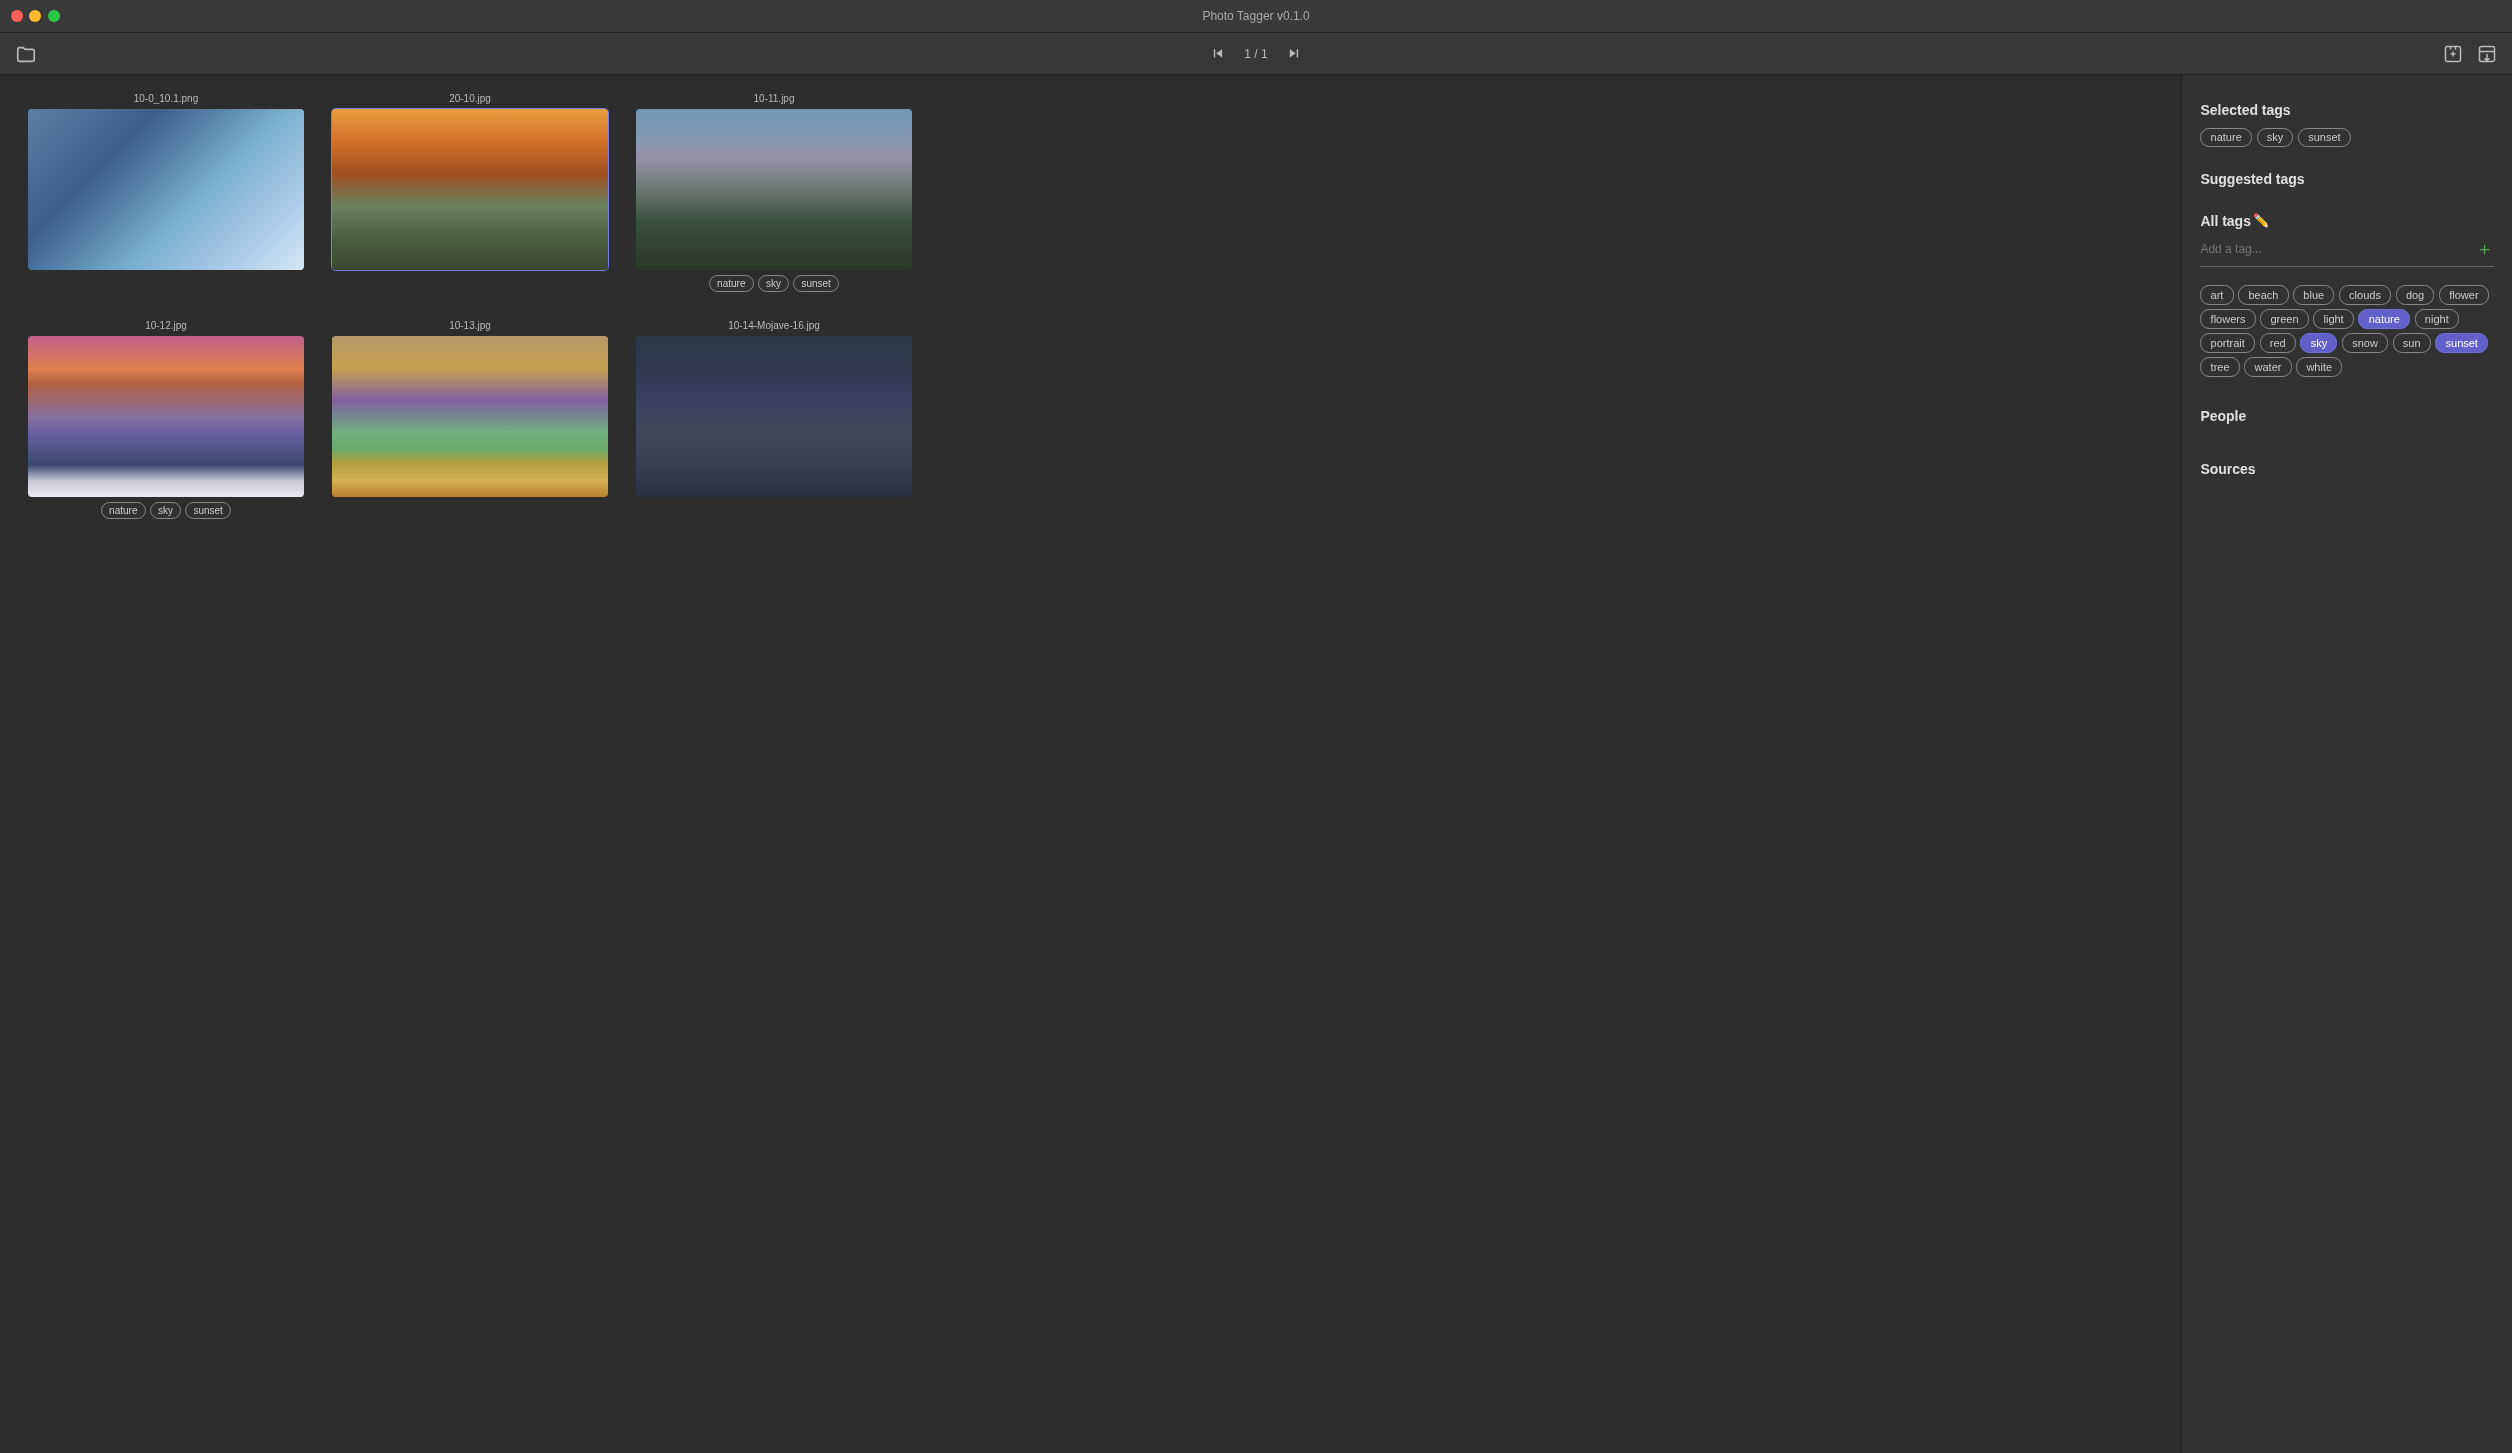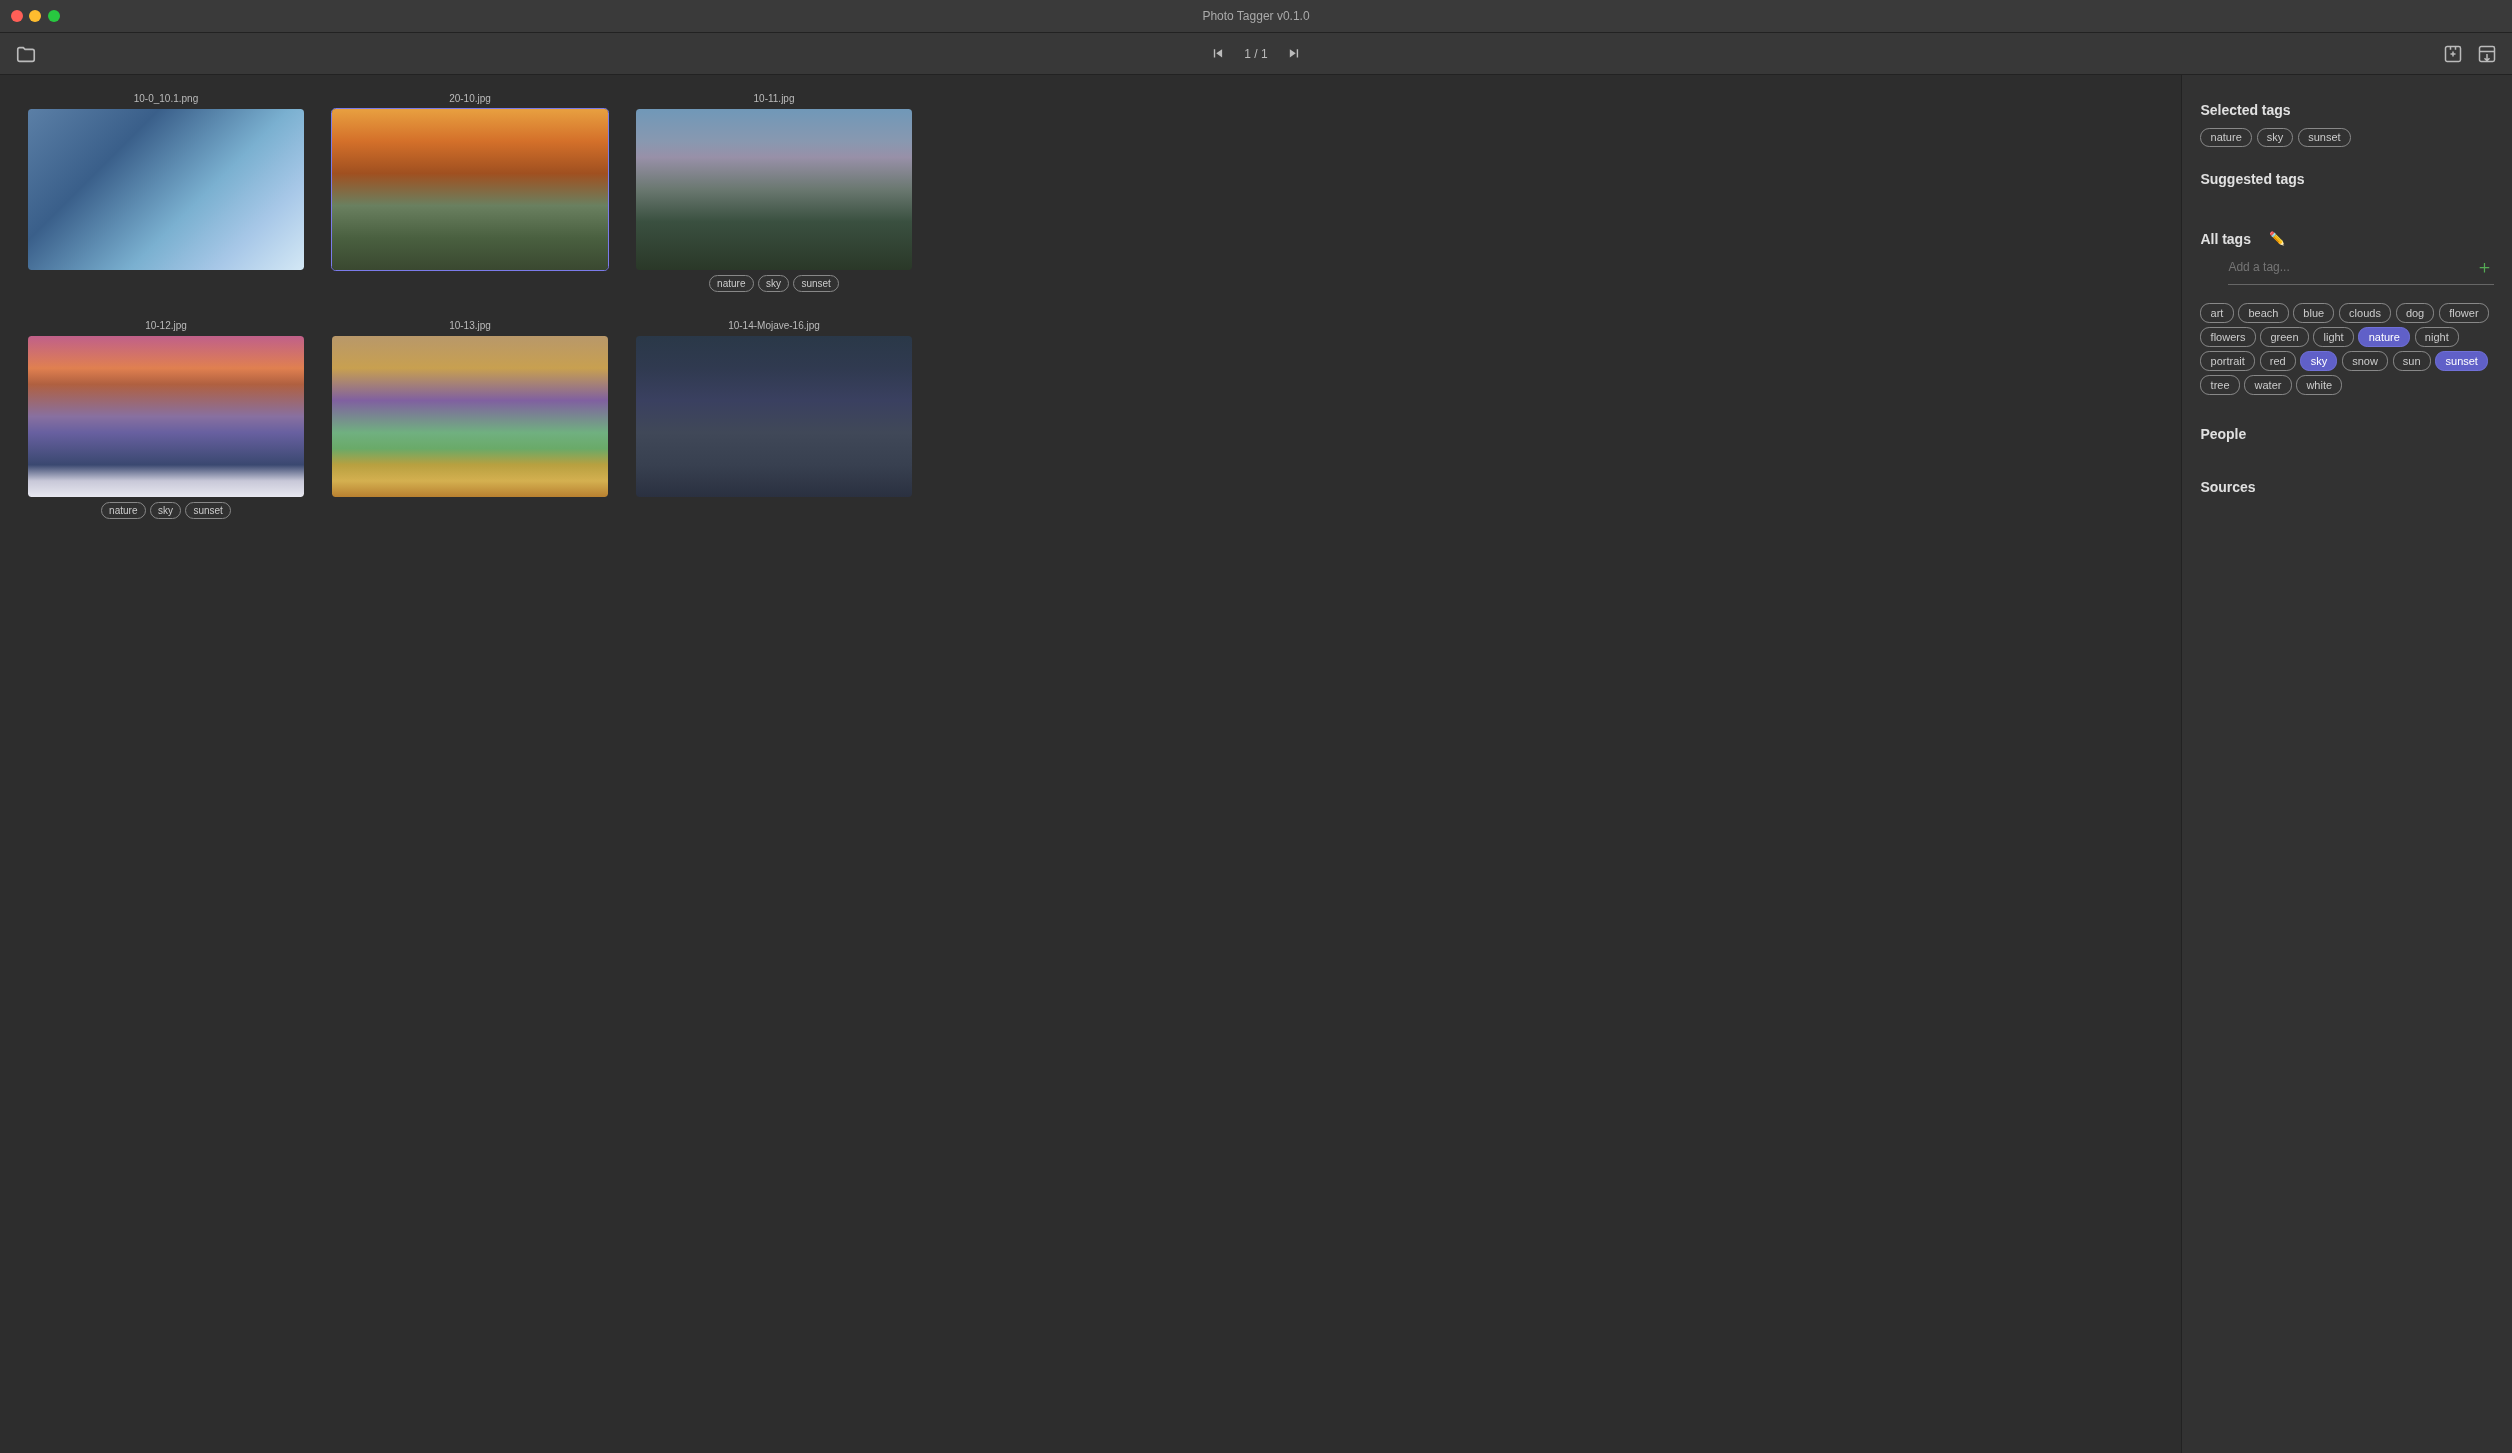--- a/index.html
+++ b/index.html
@@ -244,38 +244,37 @@
       color: #fff;
     }
 
     .suggested-tags-section {
       margin-bottom: 14.7px;
     }
 
     .all-tags-header {
       display: flex;
       align-items: center;
-      gap: 18px;
+      gap: 2px;
       margin-bottom: 11px;
-      margin-top: 20px;
+      margin-top: 2px;
     }
     .all-tags-header .edit-icon {
       color: #aaa;
       font-size: 13px;
       cursor: pointer;
     }
 
     .add-tag-row {
       display: flex;
       align-items: center;
       gap: 7.4px;
       margin-bottom: 18.4px;
       border-bottom: 0.9px solid #666;
       padding-bottom: 7.4px;
-      margin-left: 28px;
     }
     .add-tag-input {
       background: transparent;
       border: none;
       outline: none;
       color: #888;
       font-size: 12px;
       flex: 1;
     }
     .add-tag-btn {

